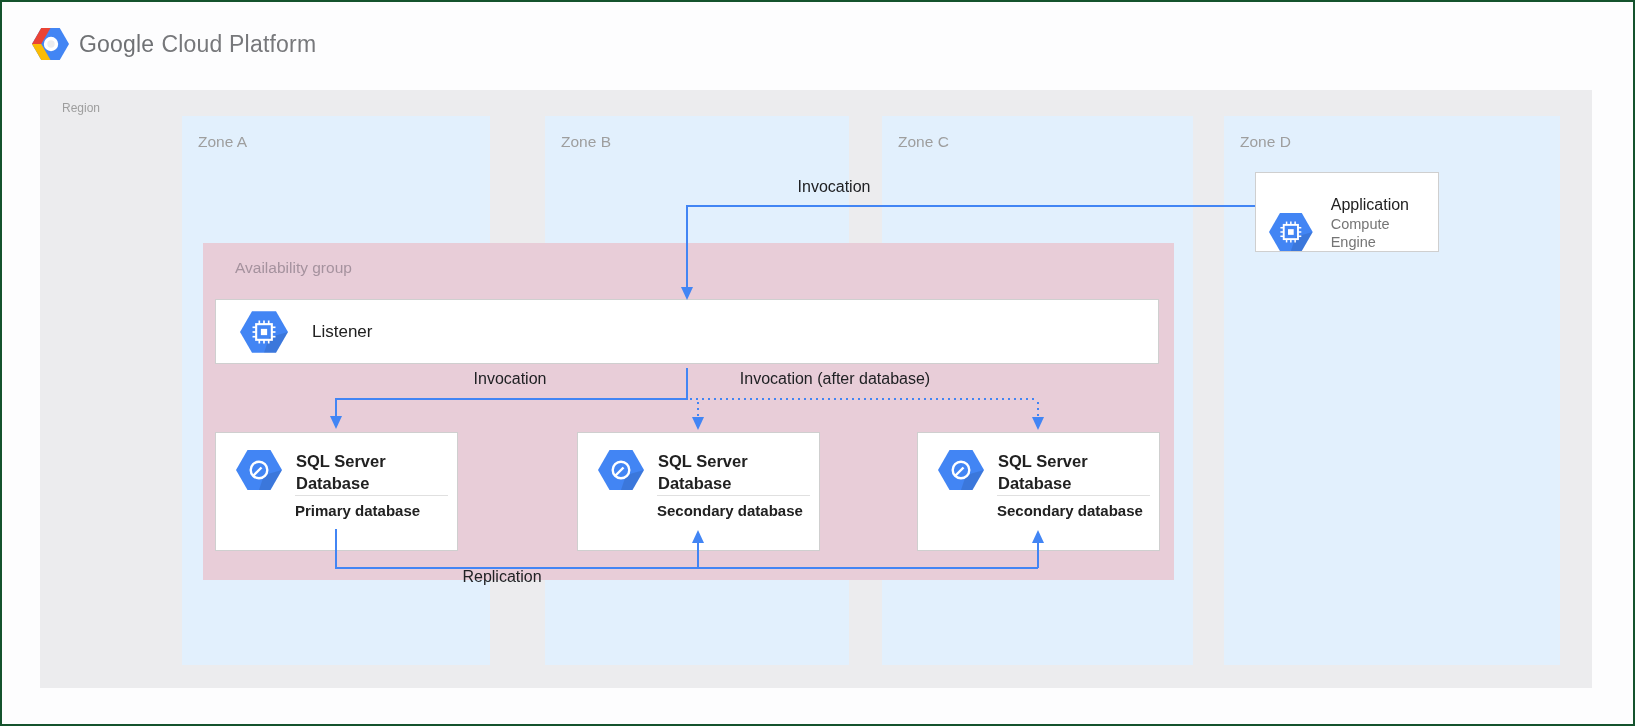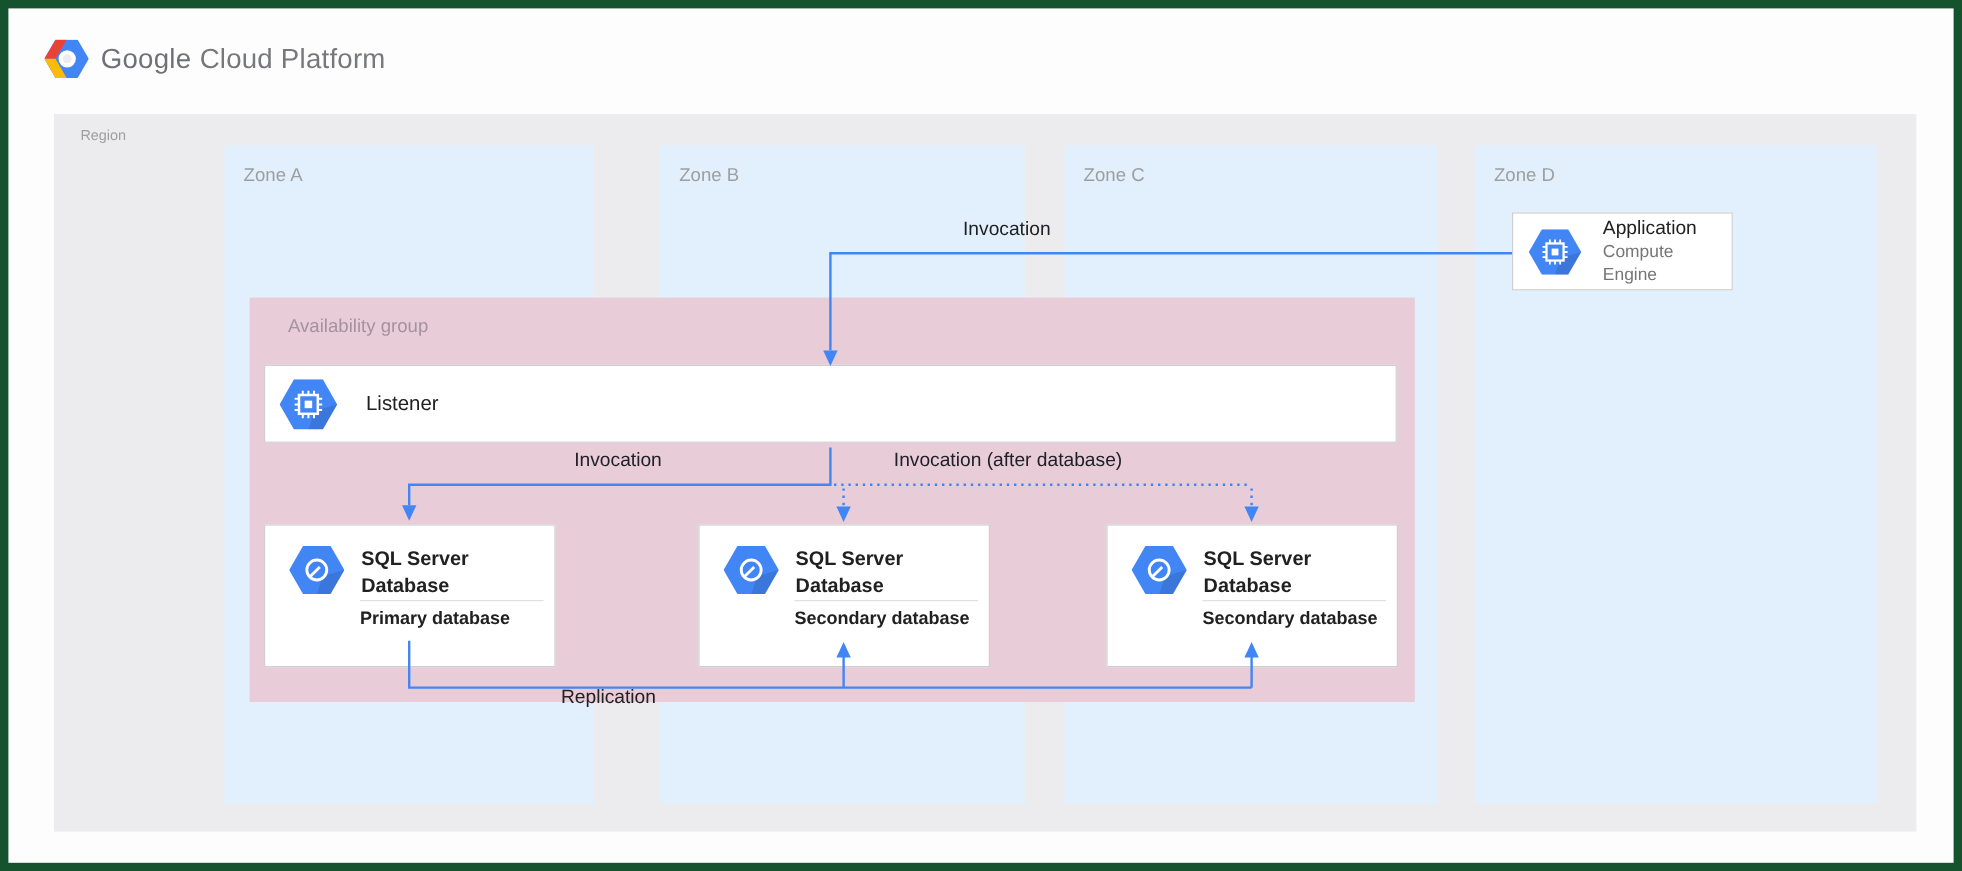--- a/index.html
+++ b/index.html
@@ -1,18 +1,18 @@
 <!DOCTYPE html>
 <html style="--blue: #4285F4; --region-bg: #ECECEE; --zone-bg: #E2F0FD; --group-bg: #E8CDD8; --label-gray: #9E9E9E; --text-gray: #757575; --logo-red: #EA4335; --logo-yellow: #FBBC05;"><head>
 <meta charset="utf-8">
 <style>
   html,body { margin:0; padding:0; background:#ffffff; }
   .canvas {
     position:relative; width:1635px; height:726px; box-sizing:border-box;
-    background:#FDFDFE; border:7px solid #14532d; overflow:hidden;
+    background:#FDFDFE; border:2px solid #14532d; overflow:hidden;
     font-family:"Liberation Sans", sans-serif;
   }
   
   .logo { position:absolute; left:30px; top:26px; display:flex; align-items:center; }
   .brand { font-size:23px; color:#77787B; margin-left:10px; letter-spacing:0.2px; white-space:nowrap; }
   .brand .b-google { font-weight:500; color:#6F7174; }
   .brand .b-rest  { font-weight:400; margin-left:7px; }
 
   
   .region { position:absolute; left:38px; top:88px; width:1552px; height:598px; background:var(--region-bg,#ECECEE); }
@@ -26,24 +26,24 @@
   .zone-d { left:1222px; width:336px; }
   .zone-label { margin:17px 0 0 16px; font-size:15.5px; color:var(--label-gray,#9E9E9E); }
 
   
   .ag { position:absolute; left:201px; top:241px; width:971px; height:337px; background:var(--group-bg,#E8CDD8); }
   .ag-label { position:absolute; left:201px; top:241px; padding:16px 0 0 32px; font-size:15.5px; color:#A5929E; }
 
   
   .node { position:absolute; background:#ffffff; border:1px solid #CFCFCF; box-sizing:border-box; }
 
-  .listener { left:213px; top:297px; width:944px; height:65px; display:flex; align-items:center; padding-left:12px; }
+  .listener { left:213px; top:297px; width:944px; height:65px; display:flex; align-items:center; padding-left:24px; }
   .listener-title { margin-left:24px; font-size:17px; color:#212121; }
 
-  .app { left:1253px; top:170px; width:184px; height:65px; display:flex; align-items:center; padding-left:13px; }
+  .app { left:1253px; top:170px; width:184px; height:80px; display:flex; align-items:flex-end; padding-left:13px; }
   .app-text { margin-left:18px; display:flex; flex-direction:column; justify-content:center; }
   .app-title { font-size:16px; color:#212121; line-height:1.25; }
   .app-subtitle { font-size:14.5px; color:var(--text-gray,#757575); line-height:1.25; }
 
   .db { top:430px; width:243px; height:119px;font-weight:bold; }
   .db-1 { left:213px; } .db-2 { left:575px; } .db-3 { left:915px; }
   .db-icon { position:absolute; left:20px; top:17px; }
   .db-title { position:absolute; left:80px; top:18px; width:110px; font-size:16.5px; line-height:1.32; color:#212121; }
   .db-divider { position:absolute; left:79px; right:9px; top:62px; height:1px; background:#E0E0E0; }
   .db-role { position:absolute; left:79px; top:69px; font-size:15px; color:#212121; white-space:nowrap; }

